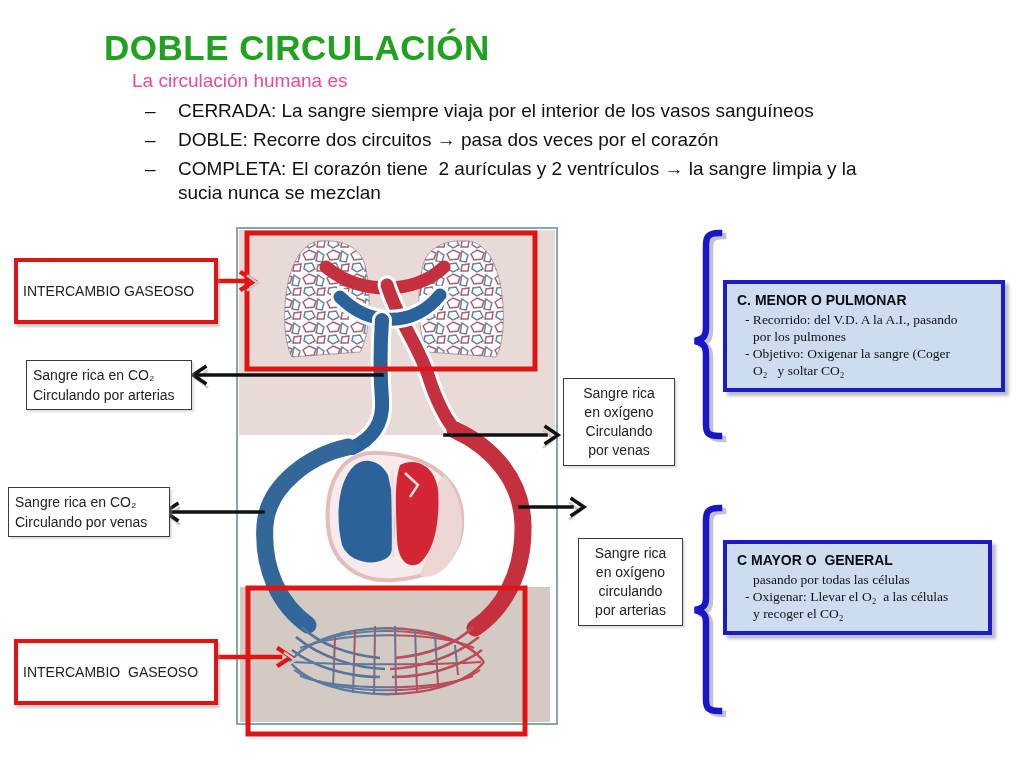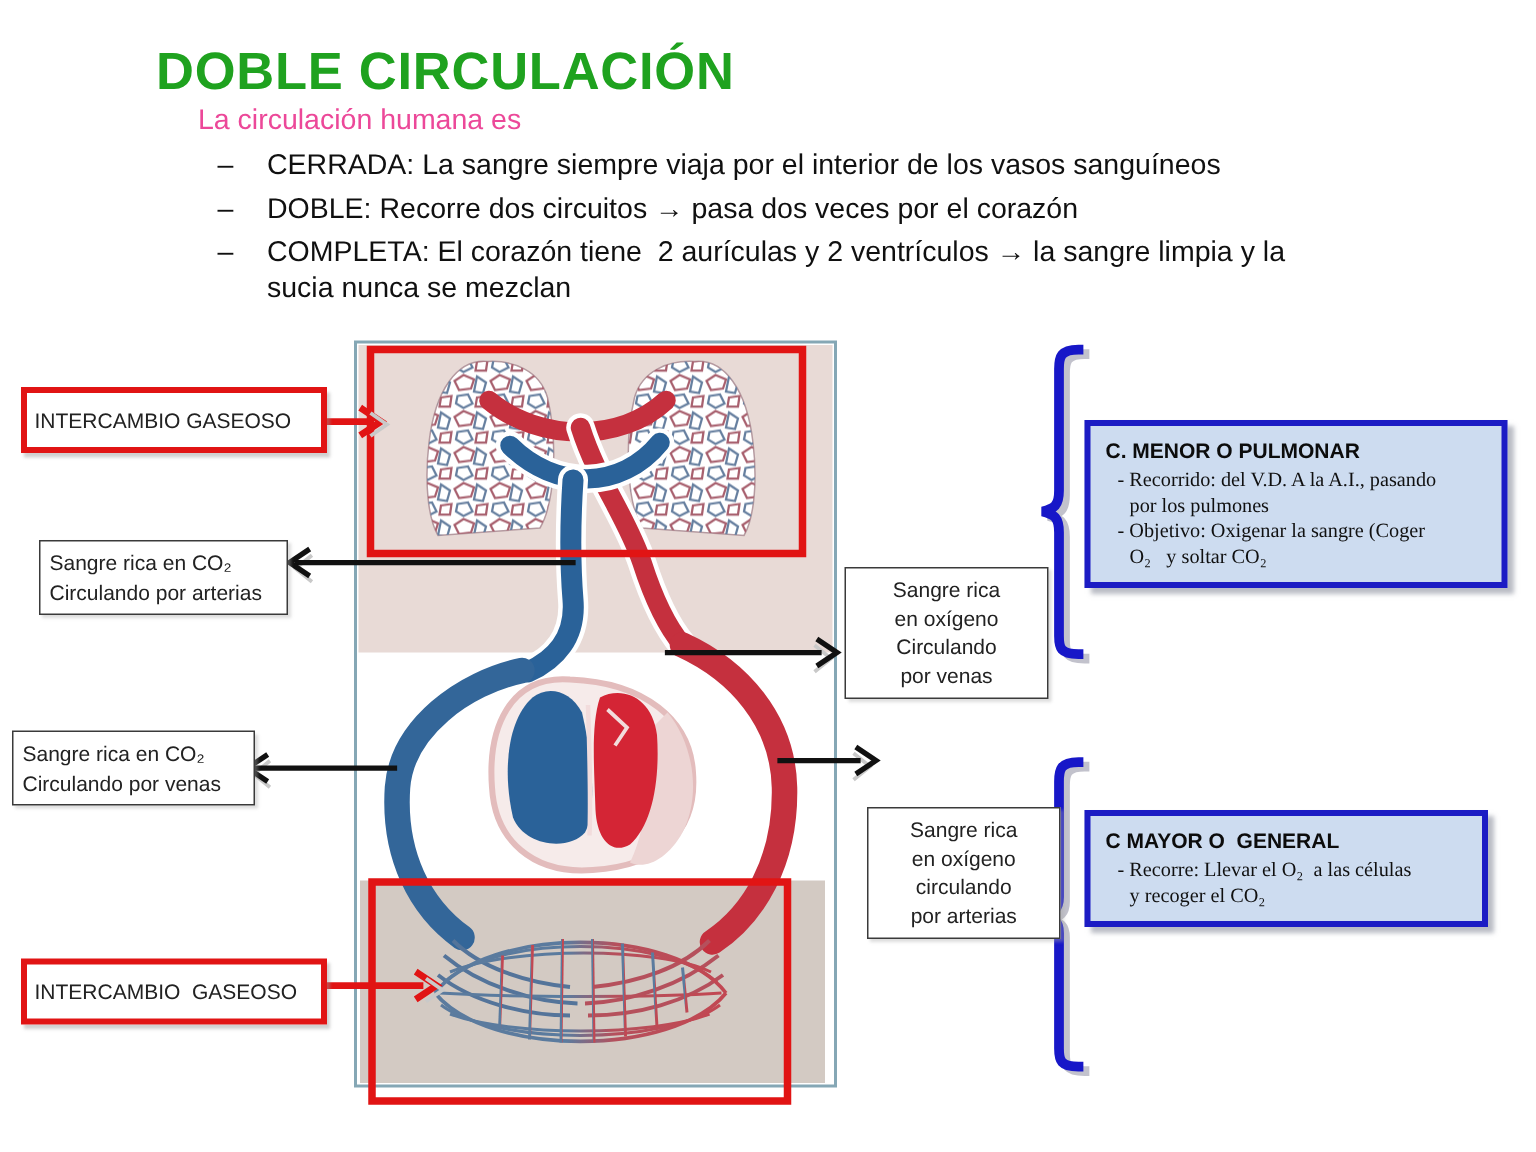--- a/index.html
+++ b/index.html
@@ -9,23 +9,23 @@
 
   .title{position:absolute;left:104px;top:28px;font-size:35px;font-weight:bold;color:#1fa21f;letter-spacing:.5px;}
   .intro{position:absolute;left:132px;top:70px;font-size:19px;color:#ec4899;}
   .bullets{position:absolute;left:145px;top:99px;width:745px;}
   .bullet{display:flex;margin-bottom:5px;font-size:19px;line-height:24px;color:#101010;}
   .bullet .marker{width:33px;flex:0 0 33px;}
   .bullet .btext{width:712px;}
 
   
   .lbl{position:absolute;background:#fff;z-index:8;font-size:14px;color:#222;}
-  .lbl.red{border:4px solid #e11414;line-height:18px;padding:9px 5px;box-shadow:2px 3px 2px rgba(150,150,150,.45);}
+  .lbl.red{border:4px solid #e11414;line-height:18px;padding:20px 5px;box-shadow:2px 3px 2px rgba(150,150,150,.45);}
   .lbl.plain{border:1.5px solid #3a3a3a;line-height:20px;padding:4px 6px;box-shadow:2px 2px 2px rgba(170,170,170,.4);}
-  .lbl.centered{text-align:center;line-height:19px;padding:5px 14px;}
+  .lbl.centered{text-align:center;line-height:19px;padding:5px 2px;}
   .lbl-alveoli{left:14px;top:258px;width:186px;}
   .lbl-co2-art{left:26px;top:360px;width:152px;}
   .lbl-co2-ven{left:8px;top:487px;width:148px;}
   .lbl-cells{left:14px;top:639px;width:186px;}
   .lbl-o2-ven{left:563px;top:378px;width:106px;}
   .lbl-o2-art{left:578px;top:538px;width:99px;}
 
   
   .info{position:absolute;background:#cddcf0;border:4px solid #1c1cc4;z-index:8;
         box-shadow:4px 4px 3px rgba(130,135,150,.55);padding:6px 6px 9px 10px;}
@@ -225,17 +225,18 @@
 
   <div class="info info-pulmonary">
     <div class="ititle t">C. MENOR O PULMONAR</div>
     <div class="iline t">- Recorrido: del V.D. A la A.I., pasando</div>
     <div class="iline cont t">por los pulmones</div>
     <div class="iline t">- Objetivo: Oxigenar la sangre (Coger</div>
     <div class="iline cont t">O₂   y soltar CO₂</div>
   </div>
   <div class="info info-general">
     <div class="ititle t">C MAYOR O  GENERAL</div>
-    <div class="iline t">- Recorre: Llevar el O₂  a las células</div>
+    <div class="iline cont t">pasando por todas las células</div>
+    <div class="iline t">- Oxigenar: Llevar el O₂  a las células</div>
     <div class="iline cont t">y recoger el CO₂</div>
   </div>
 
 </div>
 
 </body></html>

